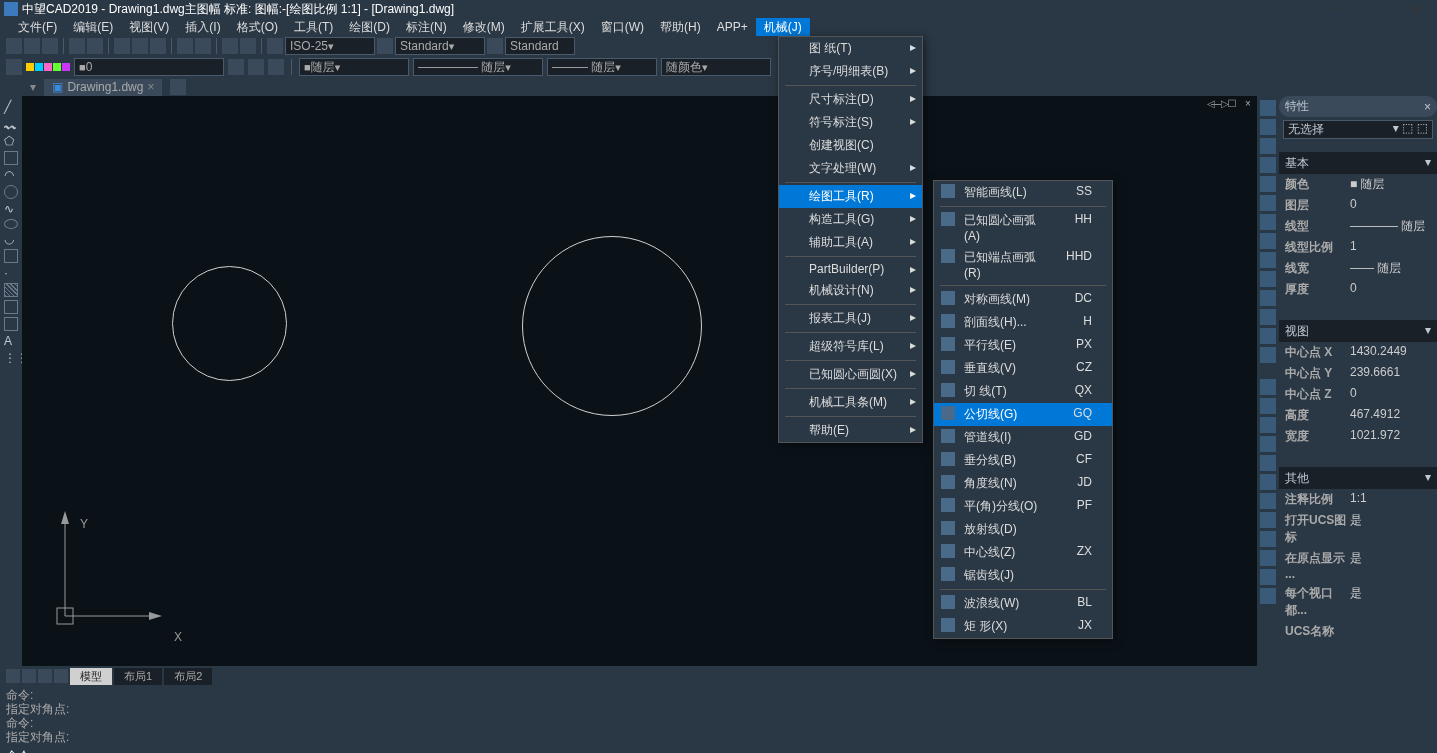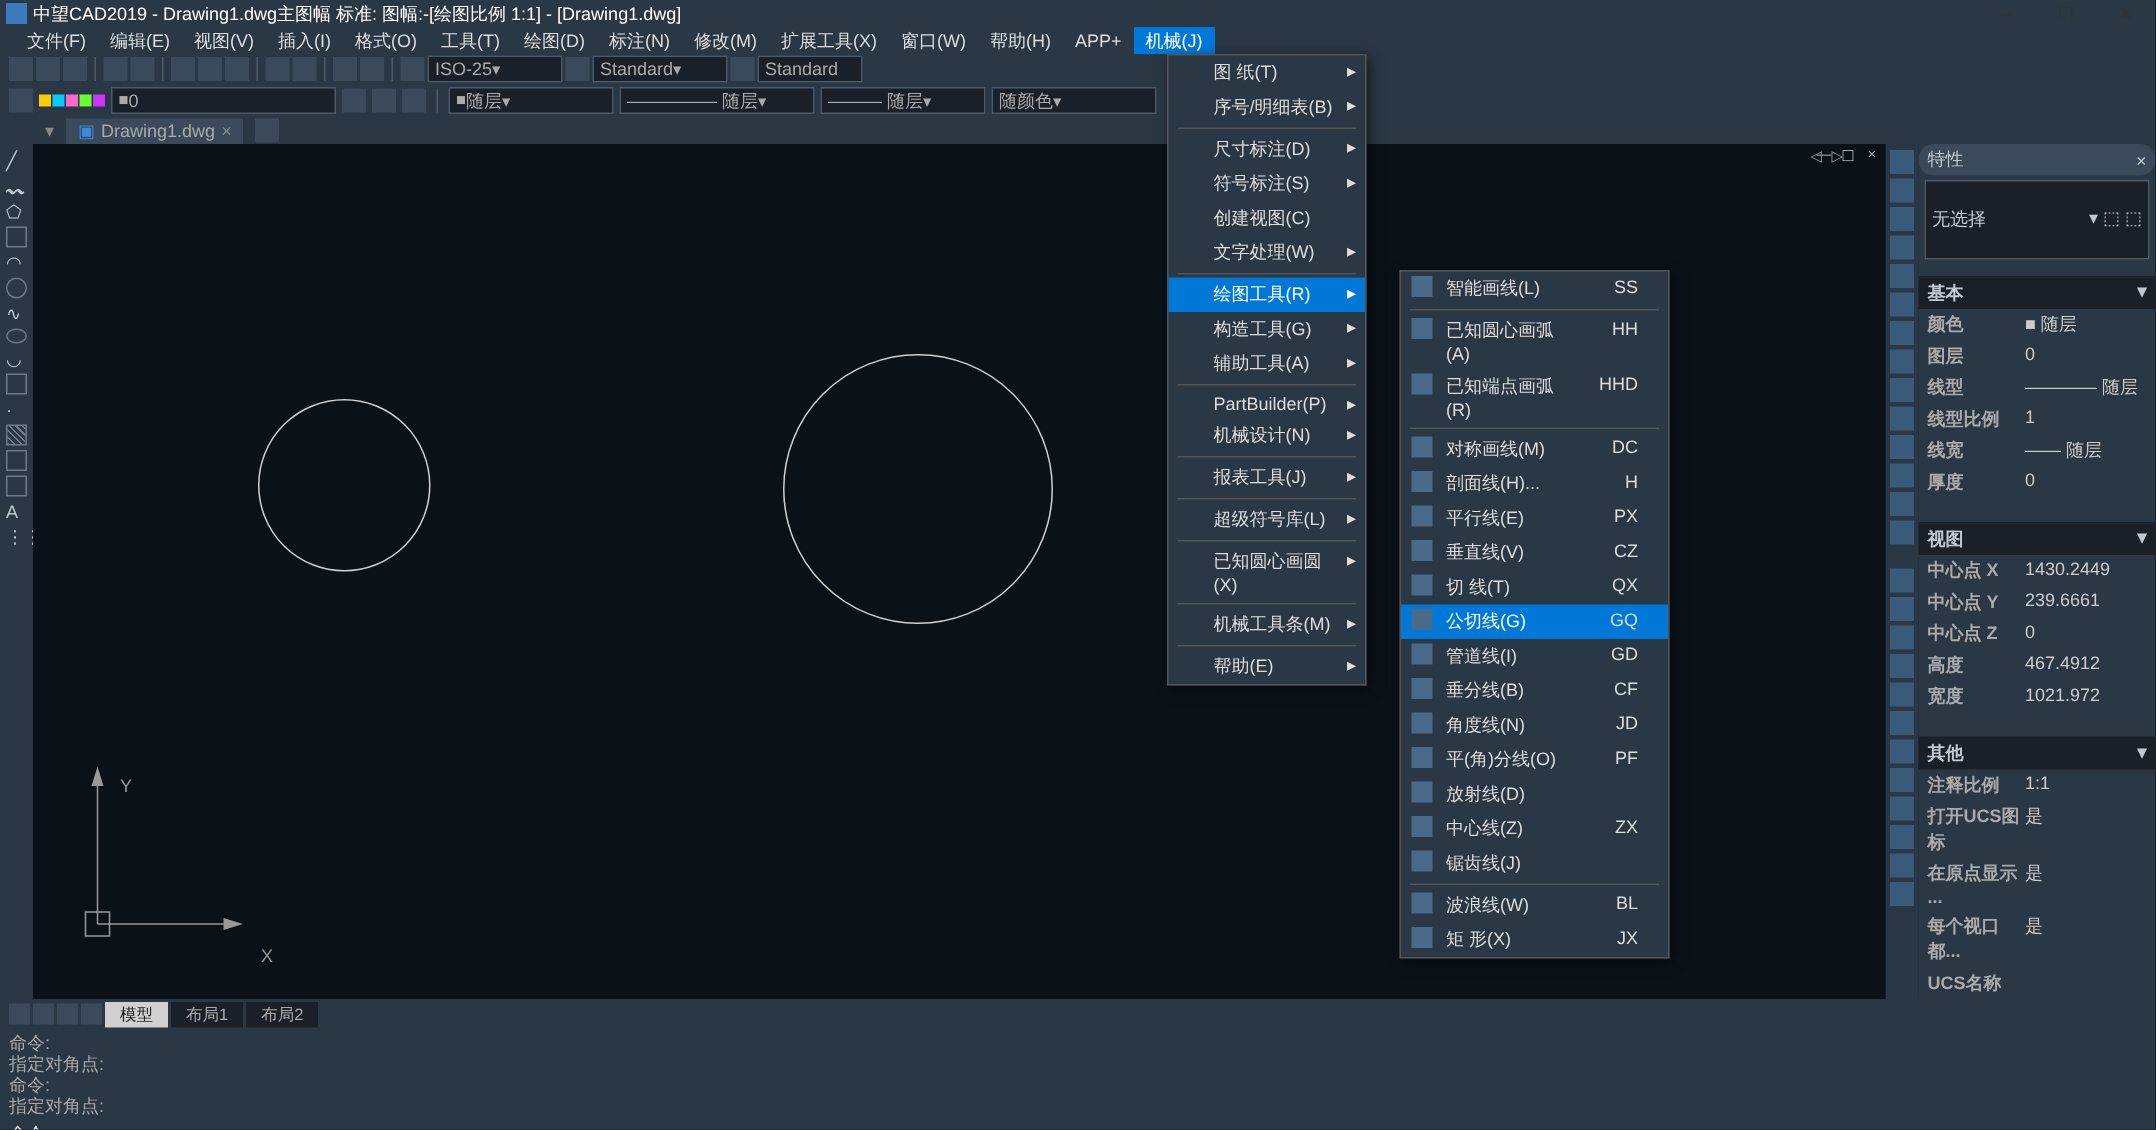--- a/index.html
+++ b/index.html
@@ -28,23 +28,23 @@
 .canvas-header div { width: 14px; height: 12px; color: #aaa; font-size: 10px; text-align: center; }
 .circle { position: absolute; border: 1px solid #d0d0d0; border-radius: 50%; }
 .ucs { position: absolute; left: 25px; bottom: 30px; }
 .ucs-y { position: absolute; left: 13px; bottom: 10px; color: #999; }
 .ucs-x { position: absolute; left: 115px; bottom: 0px; color: #999; }
 .right-toolbar { width: 22px; background: #2a3744; display: flex; flex-direction: column; align-items: center; gap: 3px; padding-top: 4px; }
 .rt-icon { width: 16px; height: 16px; background: #3a5a7a; }
 .properties-panel { width: 158px; background: #2a3744; display: flex; flex-direction: column; }
 .panel-header { background: #3a4a5a; padding: 2px 6px; display: flex; justify-content: space-between; align-items: center; font-size: 12px; border-radius: 10px; }
 .panel-selector { padding: 3px 4px; background: #2a3744; }
-.panel-selector-dd { background: #1a2028; border: 1px solid #4a5a6a; padding: 17px 4px; display: flex; justify-content: space-between; }
+.panel-selector-dd { background: #1a2028; border: 1px solid #4a5a6a; padding: 0 4px; display: flex; justify-content: space-between; }
 .panel-section { border-top: 1px solid #1a2028; }
-.panel-section-header { background: #1a2028; padding: 2px 6px; display: flex; justify-content: space-between; font-weight: bold; }
+.panel-section-header { background: #1a2028; padding: 2px 6px; display: flex; justify-content: space-between; font-weight: normal; }
 .prop-row { display: flex; padding: 2px 6px; font-size: 11px; }
 .prop-label { width: 65px; color: #aaa; font-weight: bold; }
 .prop-value { color: #ccc; flex: 1; }
 .menu-popup { position: absolute; background: #2a3744; border: 1px solid #555; box-shadow: 2px 2px 8px rgba(0,0,0,0.5); z-index: 100; }
 .menu-item { padding: 3px 20px 3px 30px; color: #ddd; display: flex; justify-content: space-between; gap: 20px; cursor: pointer; font-size: 12px; position: relative; }
 .menu-item:hover, .menu-item.highlighted { background: #0078d7; color: #fff; }
 .menu-item .arrow { position: absolute; right: 6px; }
 .menu-sep { height: 1px; background: #555; margin: 2px 6px; }
 .submenu-icon-col { width: 20px; display: inline-flex; justify-content: center; position: absolute; left: 4px; }
 .submenu-icon-col .mi { width: 14px; height: 14px; background: #4a6a8a; }
@@ -342,21 +342,21 @@
 <div class="command-area" id="cmd-history">
     <div>命令:</div>
     <div>指定对角点:</div>
     <div>命令:</div>
     <div>指定对角点:</div>
   </div>
 <div class="command-input">
   <span>命令:</span>
 </div>
 
-<div class="menu-popup" id="menu1" style="left:778px;top:36px;width:133px">
+<div class="menu-popup" id="menu1" style="left:778px;top:36px;width:145px">
     <div class="menu-item">
       <span>图 纸(T)</span>
       <span class="arrow">▸</span>
     </div>
     <div class="menu-item">
       <span>序号/明细表(B)</span>
       <span class="arrow">▸</span>
     </div>
     <div class="menu-sep"></div>
     <div class="menu-item">

